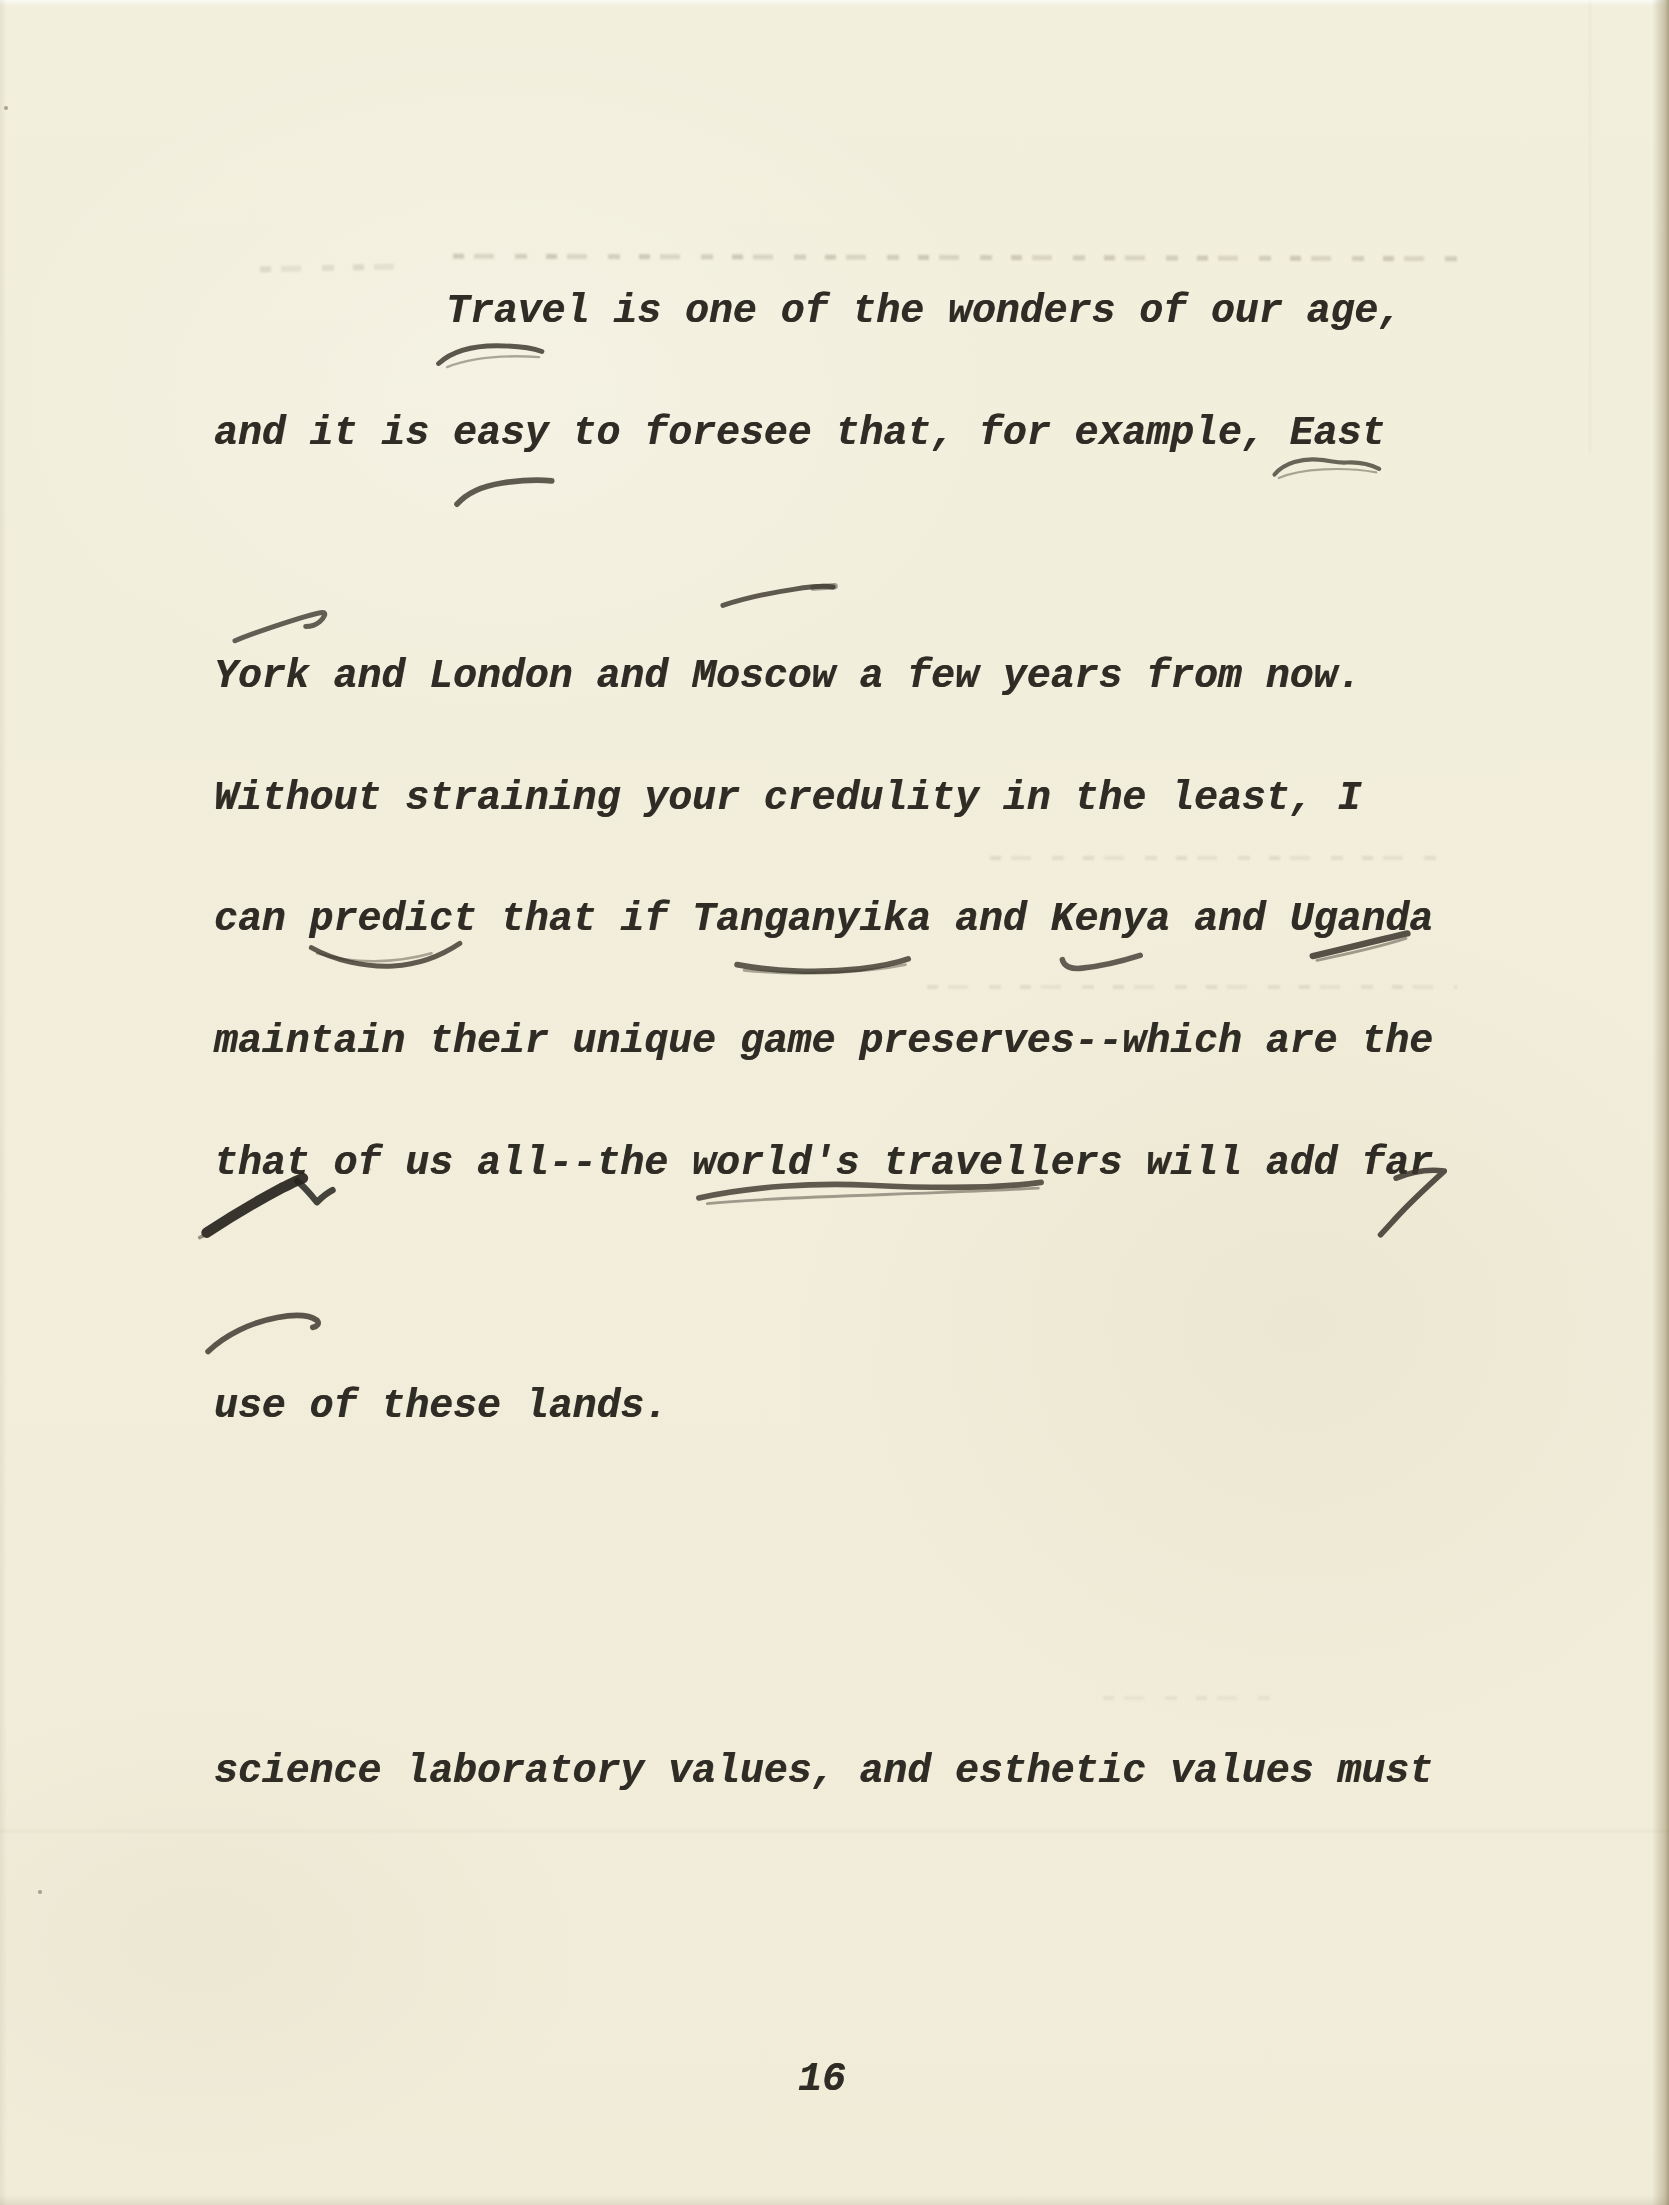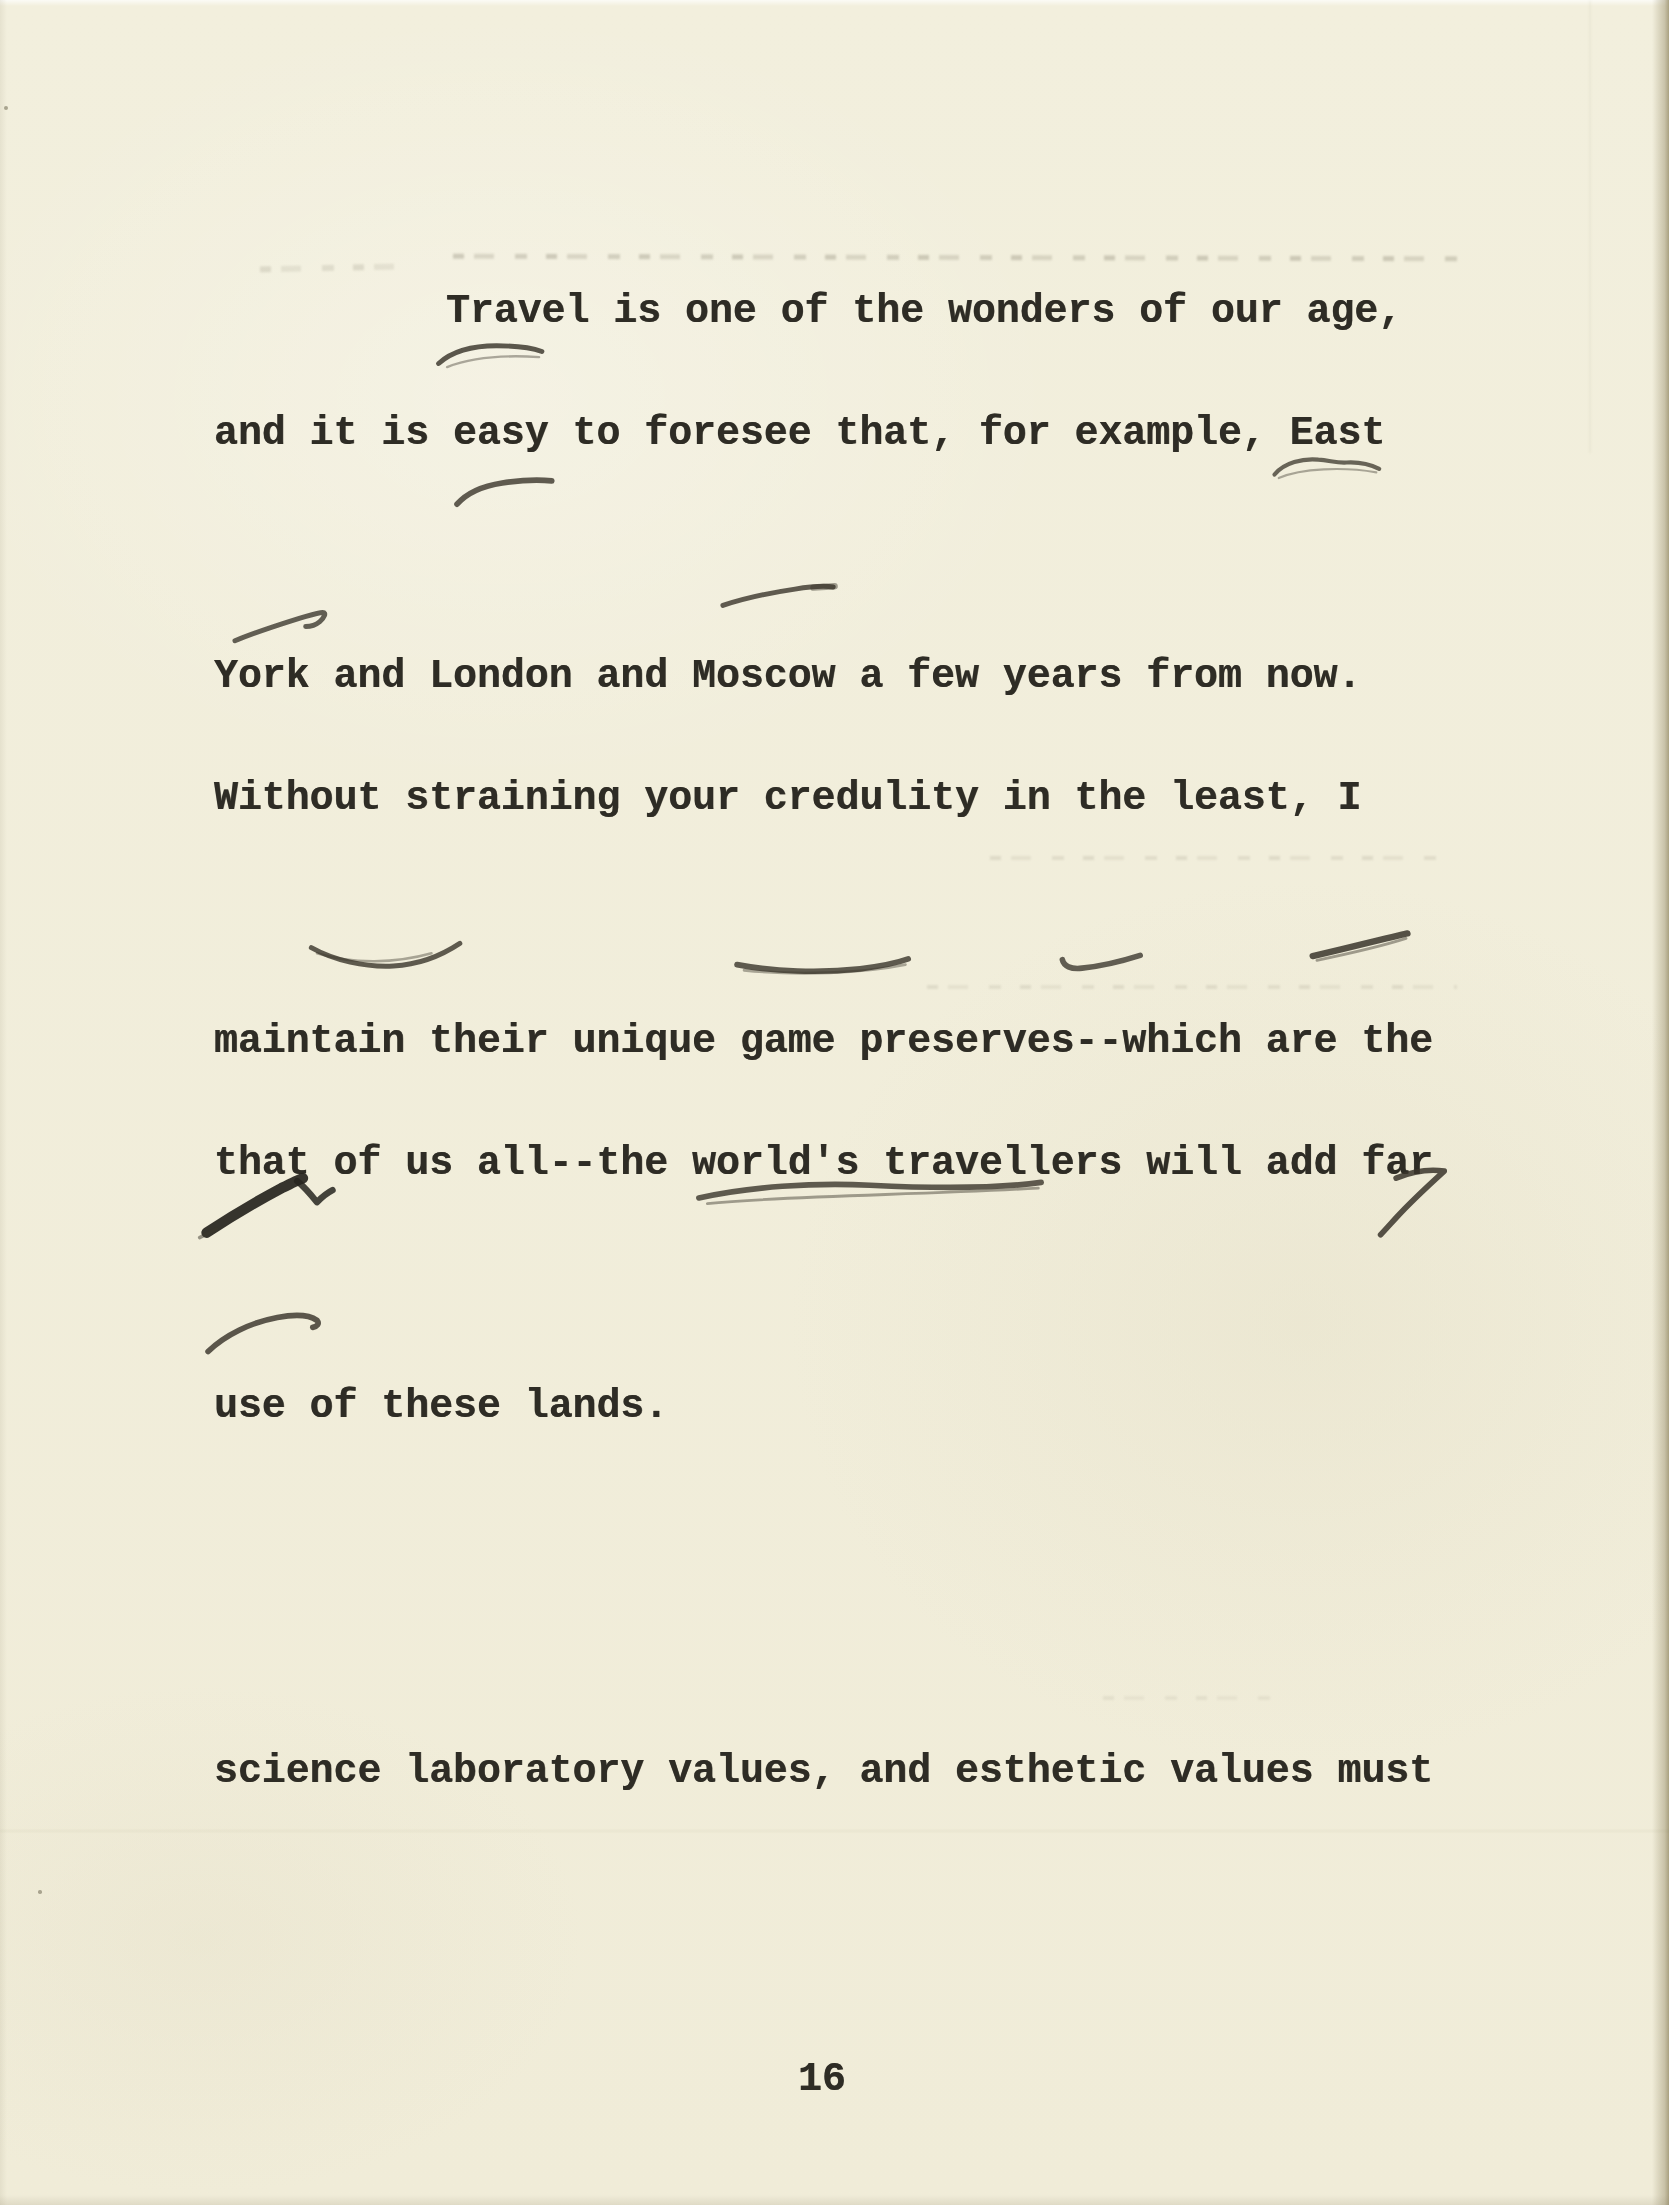--- a/index.html
+++ b/index.html
@@ -29,20 +29,21 @@
     background:rgba(118,110,86,.05);filter:blur(1.1px);}
 
   .tline{
     position:absolute;
     font-family:"Liberation Mono","DejaVu Sans Mono",monospace;
     font-size:40px;line-height:1;font-weight:700;
     letter-spacing:-0.1px;
     white-space:pre;
     color:#2e2c25;
     text-shadow:0.4px 0.4px 0.6px rgba(43,41,33,.55), -0.2px -0.2px 0.4px rgba(43,41,33,.35);
+    font-style:italic;
   }
   .pagenum{left:798px;top:2060px;}
 
   .ghost{position:absolute;pointer-events:none;}
   .ghost-line{
     background:repeating-linear-gradient(90deg,
       rgba(108,102,82,.55) 0 11.3px, rgba(108,102,82,0) 11.3px 21px,
       rgba(108,102,82,.38) 21px 41px, rgba(108,102,82,0) 41px 62px,
       rgba(108,102,82,.48) 62px 74px, rgba(108,102,82,0) 74px 93px);
     filter:blur(1.1px);
@@ -71,20 +72,21 @@
   <div class="ghost ghost-line" style="left:1103px;top:1696px;width:170px;height:3.5px;opacity:.18"></div>
 
   <div class="speck" style="left:4.2px;top:106px;width:4.2px;height:4.2px;background:rgba(110,104,80,.55)"></div>
   <div class="speck" style="left:38px;top:1890px;width:3.5px;height:3.5px;background:rgba(100,94,72,.5)"></div>
   <div class="speck" style="left:368px;top:1168px;width:2.8px;height:2.8px;background:rgba(120,112,86,.4)"></div>
 
   <div class="tline" style="left:446px;top:292px">Travel is one of the wonders of our age,</div>
   <div class="tline" style="left:214px;top:414px">and it is easy to foresee that, for example, East</div>
   <div class="tline" style="left:214px;top:779px">Without straining your credulity in the least, I</div>
   <div class="tline" style="left:214px;top:657px">York and London and Moscow a few years from now.</div>
+  <div class="tline" style="left:214px;top:900px">can predict that if Tanganyika and Kenya and Uganda</div>
   <div class="tline" style="left:214px;top:1022px">maintain their unique game preserves--which are the</div>
   <div class="tline" style="left:214px;top:1144px">that of us all--the world's travellers will add far</div>
   <div class="tline" style="left:214px;top:1387px">use of these lands.</div>
   <div class="tline" style="left:214px;top:1752px">science laboratory values, and esthetic values must</div>
 
   <div class="tline pagenum">16</div>
 
   <svg class="marks" width="1670" height="2205" viewBox="0 0 2361 3118">
 
     <path d="M 620 514 C 640 496 672 489 702 489 C 730 489 752 492 766 497" stroke="#39352b" stroke-width="7" opacity="0.82"></path>

